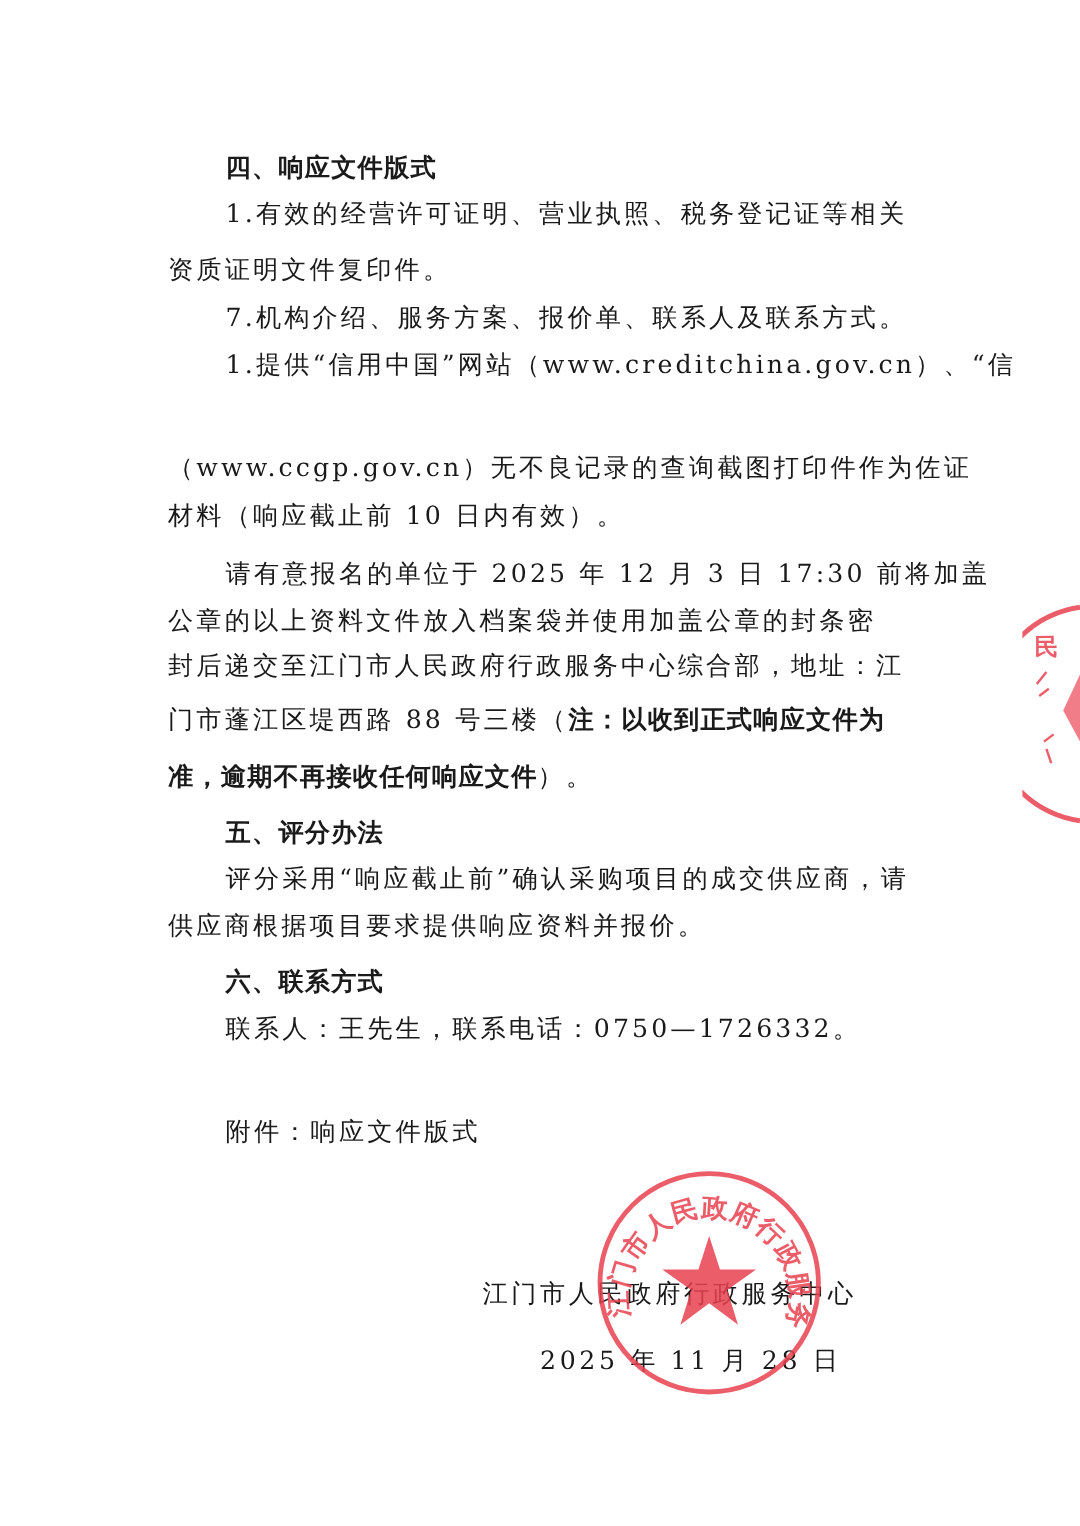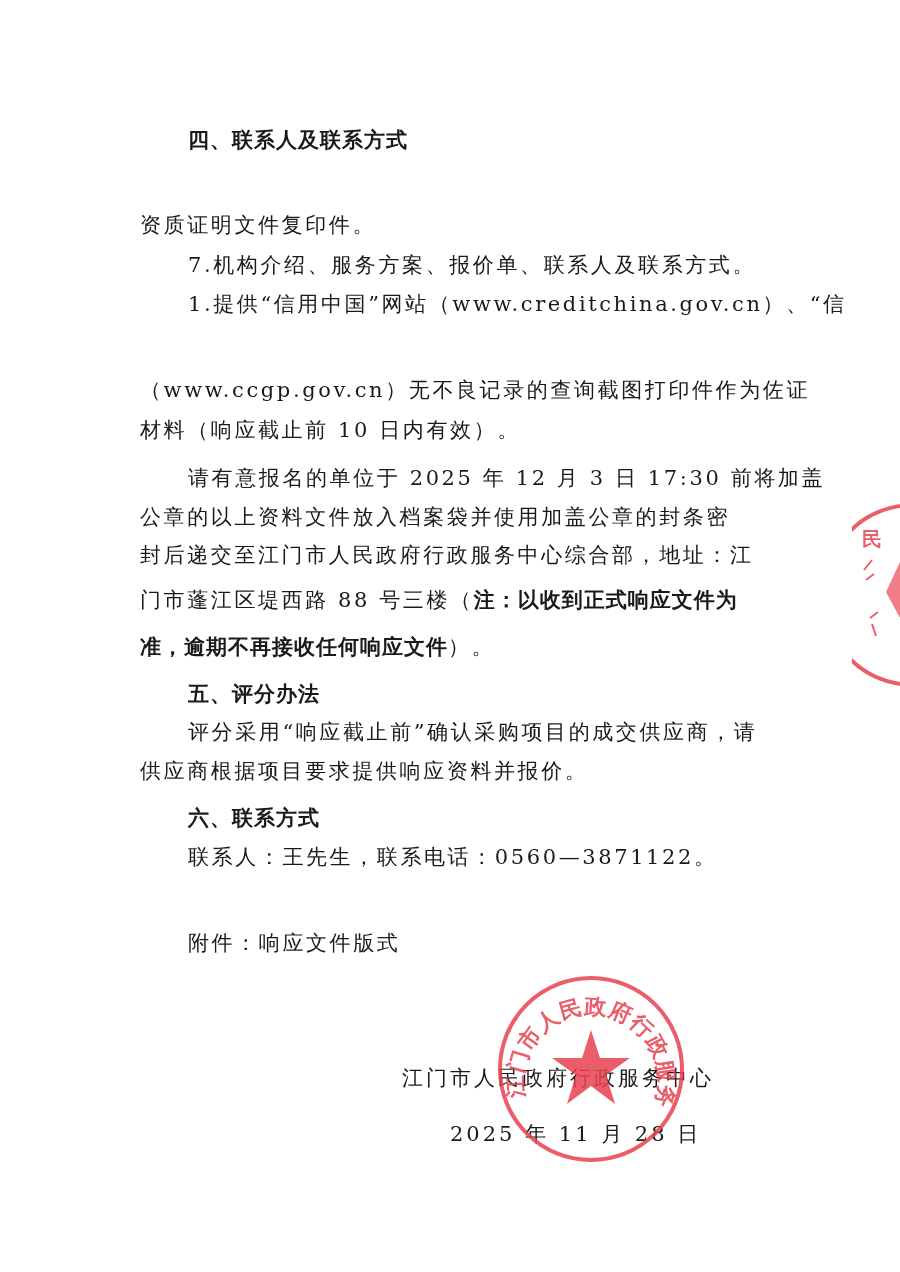--- a/index.html
+++ b/index.html
@@ -16,22 +16,23 @@
   .heading { font-family: "DejaVu Sans", "Liberation Sans", sans-serif; font-weight: bold; letter-spacing: 1px; }
   .bold { font-family: Liberation Serif, serif; font-weight: bold; letter-spacing: 1px; }
   .sig { position: absolute; font-size: 21px; letter-spacing: 3px; line-height: 28px; white-space: nowrap; z-index: 2; }
   .seal { position: absolute; z-index: 3; opacity: 0.85; pointer-events: none; }
 </style>
 </head>
 <body>
 
 <div class="page">
 
-  <div class="line heading indent" style="top:126px">四、联系人及联系方式</div>
+  <div class="line heading indent" style="top:126px">四、响应文件版式</div>
 
+  <div class="line indent" style="top:164px">1.有效的经营许可证明、营业执照、税务登记证等相关</div>
   <div class="line" style="top:211px">资质证明文件复印件。</div>
 
   <div class="line indent" style="top:251px">7.机构介绍、服务方案、报价单、联系人及联系方式。</div>
 
   <div class="line indent" style="top:290px">1.提供“信用中国”网站（www.creditchina.gov.cn）、“信</div>
   <div class="line" style="top:376px">（www.ccgp.gov.cn）无不良记录的查询截图打印件作为佐证</div>
   <div class="line" style="top:416px">材料（响应截止前 10 日内有效）。</div>
 
   <div class="line indent" style="top:464px">请有意报名的单位于 2025 年 12 月 3 日 17:30 前将加盖</div>
   <div class="line" style="top:503px">公章的以上资料文件放入档案袋并使用加盖公章的封条密</div>
@@ -41,21 +42,21 @@
   </div>
   <div class="line" style="top:633px">
     <span class="bold">准，逾期不再接收任何响应文件</span><span>）。</span>
   </div>
 
   <div class="line heading indent" style="top:680px">五、评分办法</div>
   <div class="line indent" style="top:718px">评分采用“响应截止前”确认采购项目的成交供应商，请</div>
   <div class="line" style="top:757px">供应商根据项目要求提供响应资料并报价。</div>
 
   <div class="line heading indent" style="top:804px">六、联系方式</div>
-  <div class="line indent" style="top:843px">联系人：王先生，联系电话：0560—3871122。</div>
+  <div class="line indent" style="top:843px">联系人：王先生，联系电话：0750—1726332。</div>
 
   <div class="line indent" style="top:929px">附件：响应文件版式</div>
 
   <div class="sig" style="left:402px; top:1064px">江门市人民政府行政服务中心</div>
   <div class="sig" style="left:450px; top:1120px">2025 年 11 月 28 日</div>
 
   <svg class="seal" style="left:494px; top:972px" width="194" height="194" viewBox="0 0 194 194">
     <defs>
       <path id="sealArc" d="M 32 130 A 68 68 0 1 1 162 130" fill="none"></path>
     </defs>

